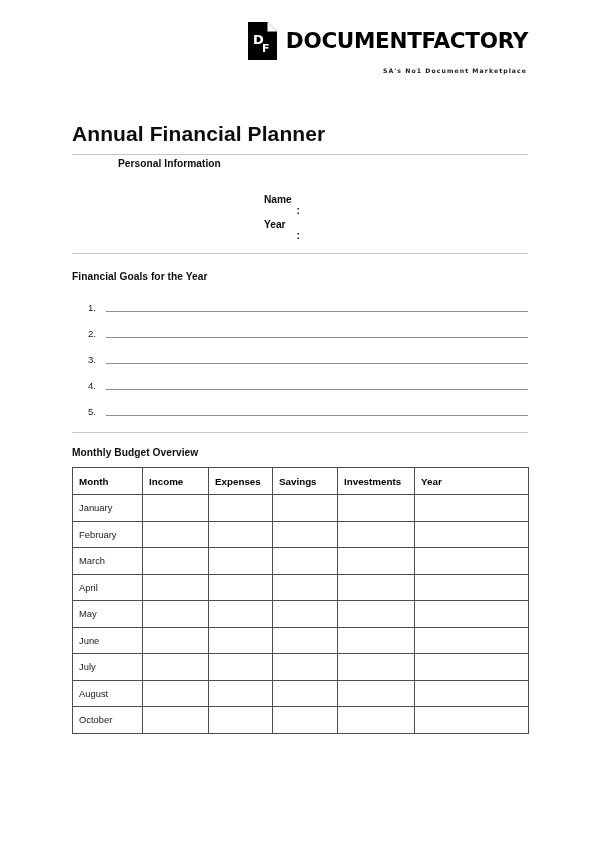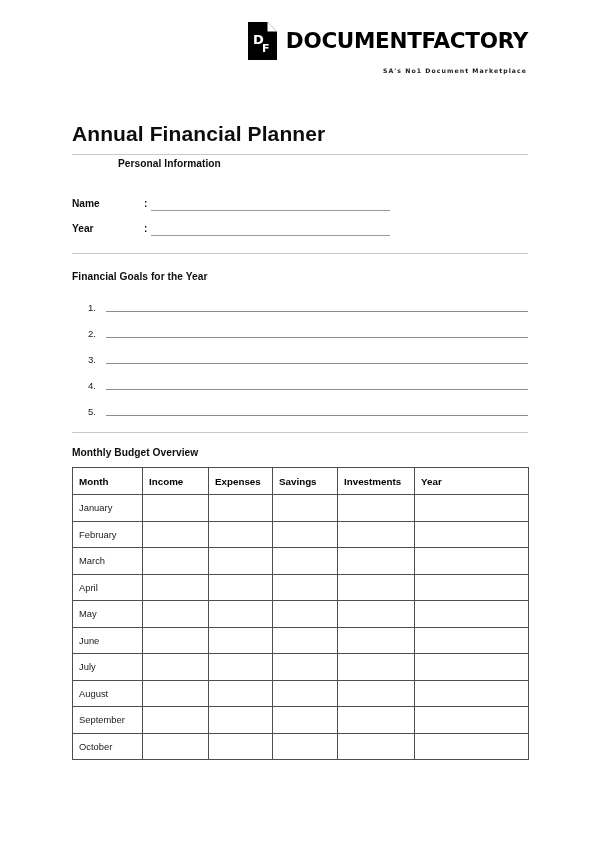--- a/index.html
+++ b/index.html
@@ -103,20 +103,21 @@
   .sec-budget   { top: 447px; }
 
   
   .field-row {
     position: absolute;
     left: 72px;
     width: 456px;
     height: 18px;
     display: flex;
     align-items: center;
+    flex-direction: column;
   }
   .field-name { top: 194px; }
   .field-year { top: 219px; }
   .field-label {
     width: 72px;
     font-size: 10.2px;
     font-weight: bold;
     color: #0d0d0d;
     flex: 0 0 auto;
   }
@@ -336,28 +337,20 @@
       </tr>
       <tr>
         <td>August</td>
         <td></td>
         <td></td>
         <td></td>
         <td></td>
         <td></td>
       </tr>
       <tr>
-        <td>September</td>
-        <td></td>
-        <td></td>
-        <td></td>
-        <td></td>
-        <td></td>
-      </tr>
-      <tr>
         <td>October</td>
         <td></td>
         <td></td>
         <td></td>
         <td></td>
         <td></td>
       </tr>
     </tbody>
   </table>
 

